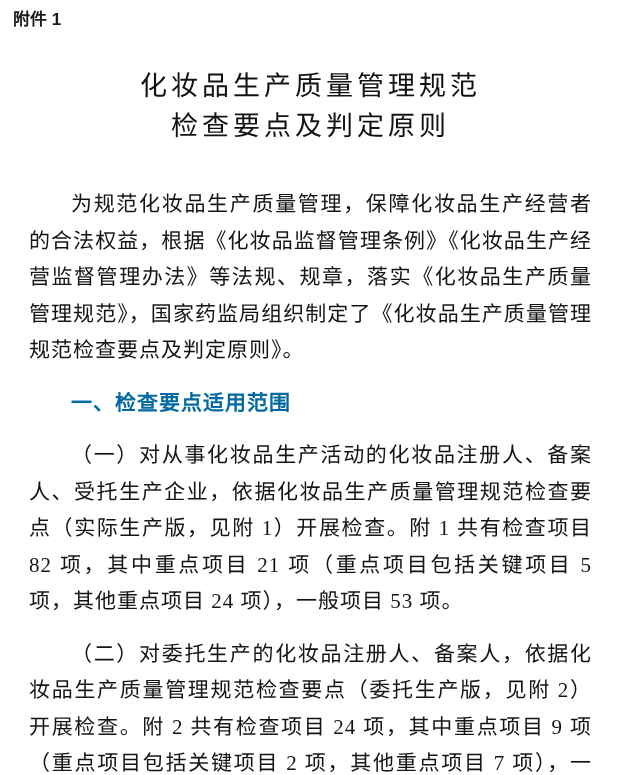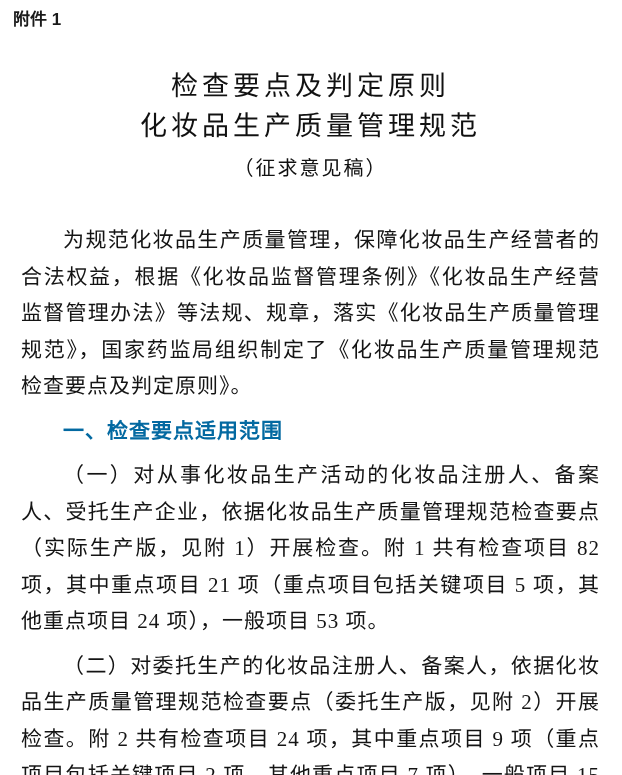--- a/index.html
+++ b/index.html
@@ -50,21 +50,21 @@
     margin-top: 40px;
     font-family: "Liberation Serif", serif;
     font-size: 21px;
     line-height: 36.5px;
     letter-spacing: 1px;
     text-align: justify;
     text-justify: inter-ideograph;
     color: #141414;
   }
   .doc-body p {
-    margin: 8px;
+    margin: 16px;
     text-indent: 2em;
   }
   .section-heading {
     font-family: "Liberation Sans", sans-serif;
     font-weight: 700;
     font-size: 21px;
     line-height: 36.5px;
     letter-spacing: 1px;
     text-indent: 2em;
     margin: 0;
@@ -72,25 +72,24 @@
   }
 </style>
 </head>
 <body>
 
 <div class="page">
 
   <div class="attachment-label">附件 1</div>
 
   <h1 class="doc-title" style="margin:34px 0 0 0;">
+    <span class="title-line">化妆品生产质量管理规范</span>
     <span class="title-line">检查要点及判定原则</span>
-    <span class="title-line">化妆品生产质量管理规范</span>
   </h1>
 
-  <div class="draft-note">（征求意见稿）</div>
 
   <div class="doc-body">
     <p>为规范化妆品生产质量管理，保障化妆品生产经营者的合法权益，根据《化妆品监督管理条例》《化妆品生产经营监督管理办法》等法规、规章，落实《化妆品生产质量管理规范》，国家药监局组织制定了《化妆品生产质量管理规范检查要点及判定原则》。</p>
 
     <p class="section-heading">一、检查要点适用范围</p>
 
     <p>（一）对从事化妆品生产活动的化妆品注册人、备案人、受托生产企业，依据化妆品生产质量管理规范检查要点（实际生产版，见附 1）开展检查。附 1 共有检查项目 82 项，其中重点项目 21 项（重点项目包括关键项目 5 项，其他重点项目 24 项），一般项目 53 项。</p>
 
     <p>（二）对委托生产的化妆品注册人、备案人，依据化妆品生产质量管理规范检查要点（委托生产版，见附 2）开展检查。附 2 共有检查项目 24 项，其中重点项目 9 项（重点项目包括关键项目 2 项，其他重点项目 7 项），一般项目 15 项。</p>
   </div>

